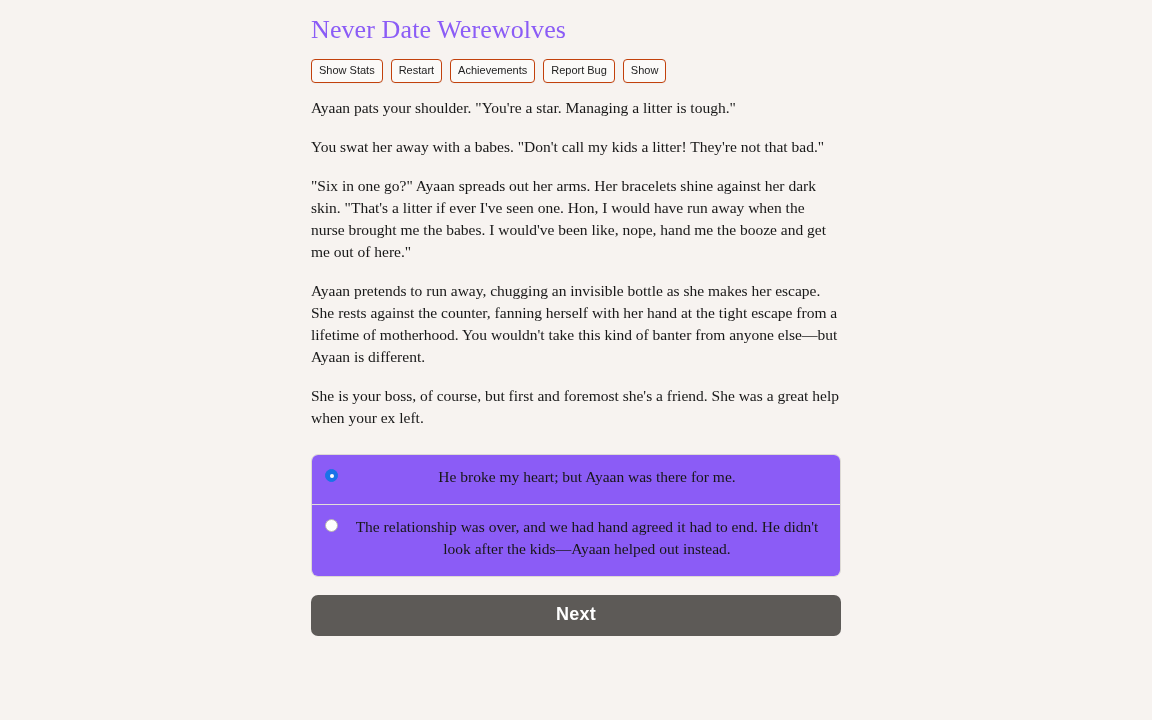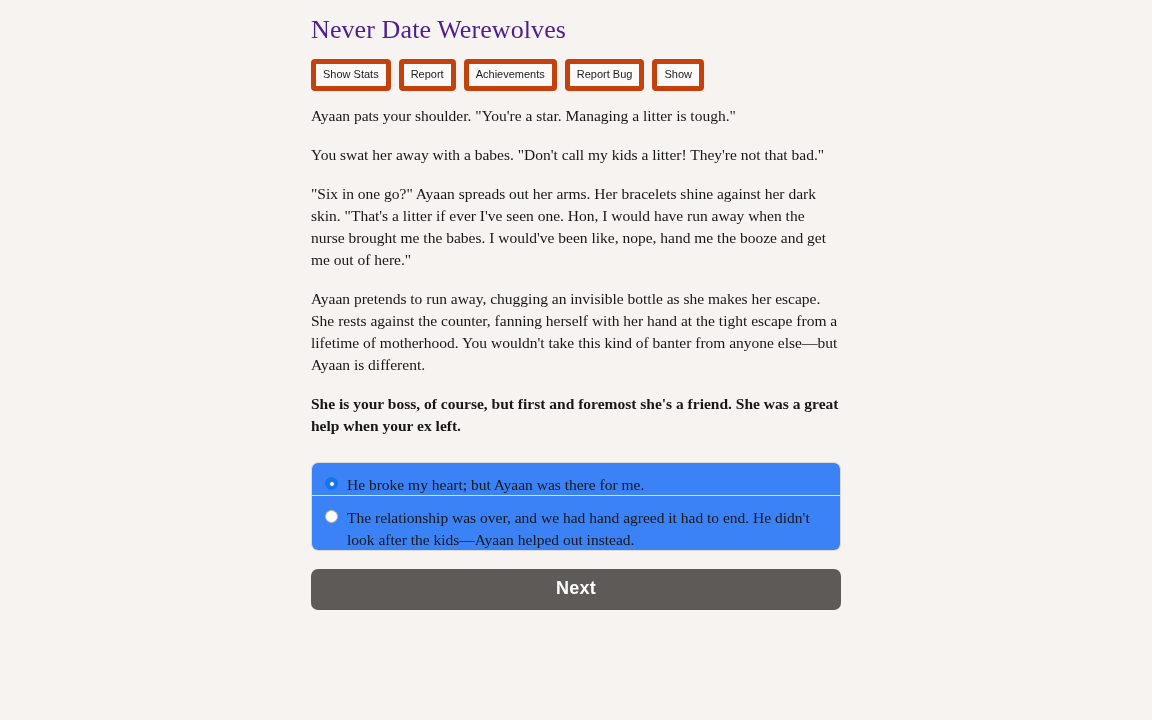--- a/index.html
+++ b/index.html
@@ -21,21 +21,21 @@
     padding-top: 14px;
     box-sizing: content-box;
     position: relative;
     left: 0px;
   }
 
   .game-title {
     font-family: "Liberation Serif", serif;
     font-size: 26px;
     font-weight: 400;
-    color: #4c1d95;
+    color: #8b5cf6;
     line-height: 1.2;
     margin: 0 0 0 0;
     letter-spacing: 0.1px;
   }
 
   .byline {
     font-family: "Liberation Serif", serif;
     font-size: 17px;
     font-weight: 400;
     color: #1b1b1b;
@@ -50,60 +50,60 @@
     margin: 14px 0 0 0;
     flex-wrap: wrap;
   }
 
   .tool-btn {
     font-family: "Liberation Sans", sans-serif;
     font-size: 11px;
     line-height: 1;
     color: #222222;
     background: #fbfaf8;
-    border: 5px solid #c2410c;
+    border: 1px solid #c2410c;
     border-radius: 4px;
     padding: 5px 7px 6px 7px;
     cursor: pointer;
     white-space: nowrap;
     box-shadow: 0 1px 0 rgba(0,0,0,0.02);
   }
 
   .story {
     margin-top: 14px;
   }
 
   .story p {
     font-family: "Liberation Serif", serif;
     font-size: 15.5px;
     line-height: 1.42;
     color: #171717;
     margin: 0 0 17px 0;
   }
   .story p:last-child {
     margin-bottom: 9px;
-    font-weight: bold;
   }
 
   .choices {
     margin-top: 25px;
     border: 1px solid #ddd9d4;
     border-radius: 7px;
     background: #fbfaf8;
     overflow: hidden;
   }
 
   .choice {
     display: flex;
     align-items: flex-start;
     gap: 9px;
-    padding: 11px 13px 0 13px;
+    padding: 11px 13px 17px 13px;
     border-bottom: 1px solid #e2ded9;
     cursor: pointer;
-    background: #3b82f6;
+    background: #8b5cf6;
+    text-align: center;
   }
   .choice:last-child {
     border-bottom: none;
   }
 
   .radio {
     flex: 0 0 auto;
     width: 13px;
     height: 13px;
     border-radius: 50%;
@@ -158,21 +158,21 @@
 </head>
 <body>
 
 <div class="page">
 
   <h1 class="game-title">Never Date Werewolves</h1>
 
 
   <div class="toolbar">
       <button class="tool-btn">Show Stats</button>
-      <button class="tool-btn">Report</button>
+      <button class="tool-btn">Restart</button>
       <button class="tool-btn">Achievements</button>
       <button class="tool-btn">Report Bug</button>
       <button class="tool-btn">Show</button>
     </div>
 
   <div class="story">
       <p>Ayaan pats your shoulder. "You're a star. Managing a litter is tough."</p>
       <p>You swat her away with a babes. "Don't call my kids a litter! They're not that bad."</p>
       <p>"Six in one go?" Ayaan spreads out her arms. Her bracelets shine against her dark skin. "That's a litter if ever I've seen one. Hon, I would have run away when the nurse brought me the babes. I would've been like, nope, hand me the booze and get me out of here."</p>
       <p>Ayaan pretends to run away, chugging an invisible bottle as she makes her escape. She rests against the counter, fanning herself with her hand at the tight escape from a lifetime of motherhood. You wouldn't take this kind of banter from anyone else—but Ayaan is different.</p>

